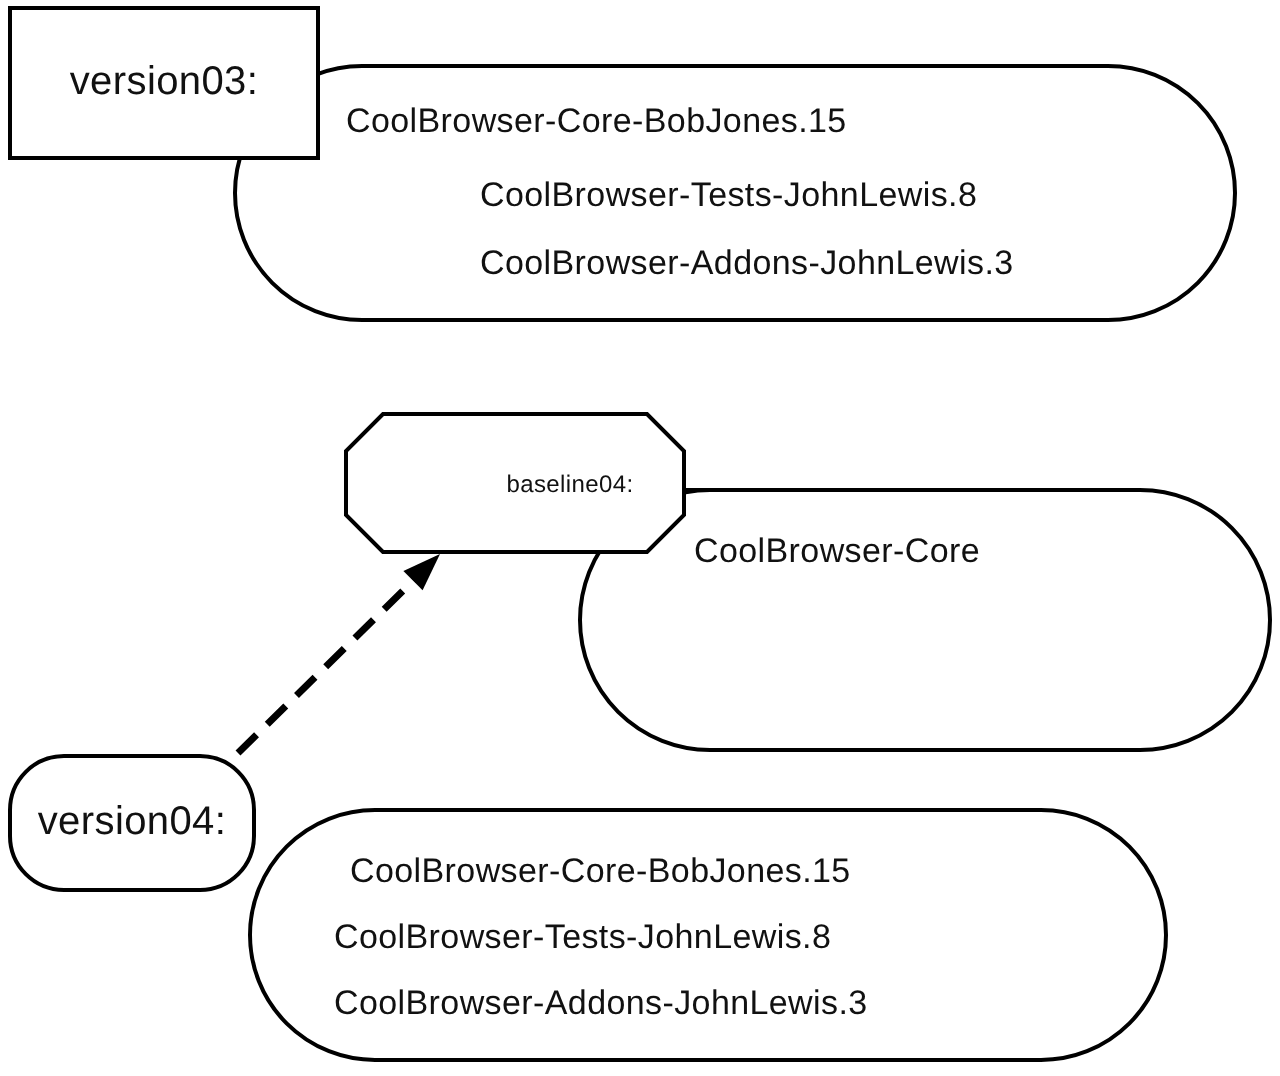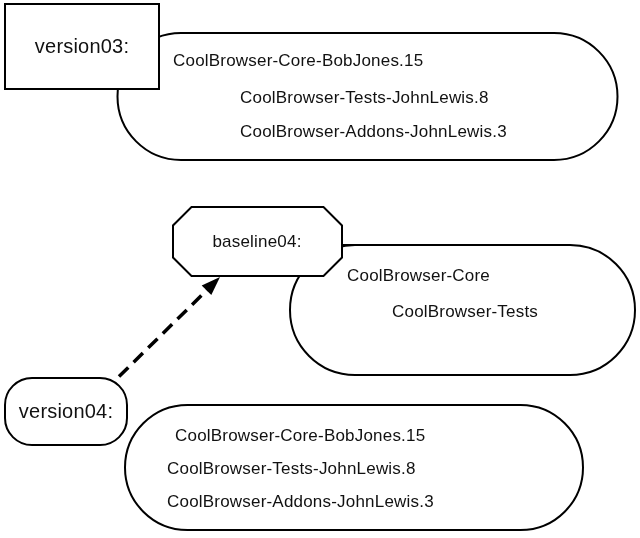--- a/index.html
+++ b/index.html
@@ -27,22 +27,23 @@
     box-sizing:border-box;
     background:var(--fill);
     border:2.5px solid var(--stroke);
     display:flex;align-items:center;justify-content:center;
     font-size:20px;
     letter-spacing:0.2px;
   }
   .tag-label{
     position:absolute;
     display:flex;align-items:center;justify-content:center;
-    font-size:17px;
+    font-size:12px;
     letter-spacing:0.2px;
+    margin-left:28px;
   }
   .comp-line{
     position:absolute;
     font-size:17px;
     line-height:24px;
     white-space:nowrap;
     letter-spacing:0.2px;
   }
 </style>
 </head>
@@ -59,34 +60,33 @@
     <line class="bridge" x1="339" y1="245" x2="360" y2="245"></line>
 
     <rect class="stadium" x="125" y="405" width="458" height="125" rx="62.5" ry="62.5"></rect>
 
     <polygon class="octagon" points="191.5,207 323.5,207 342,225.5 342,257.5 323.5,276 191.5,276 173,257.5 173,225.5"></polygon>
 
     <line class="dashed-line" x1="119" y1="376.5" x2="208" y2="289" stroke-dasharray="13 7.5"></line>
     <polygon class="arrow-head" points="220,277 211.3,295.1 201.7,285.5"></polygon>
   </svg>
 
-  <div class="label-box" style="left:4px;top:3px;width:156px;height:87px;">
+  <div class="label-box" style="left:4px;top:3px;width:156px;height:77px;">
     <span>version03:</span>
   </div>
 
   <div class="comp-line" style="left:173px;top:49px;">CoolBrowser-Core-BobJones.15</div>
   <div class="comp-line" style="left:240px;top:86px;">CoolBrowser-Tests-JohnLewis.8</div>
   <div class="comp-line" style="left:240px;top:120px;">CoolBrowser-Addons-JohnLewis.3</div>
 
   <div class="tag-label" style="left:172px;top:207px;width:170px;height:69px;">
     <span>baseline04:</span>
   </div>
 
   <div class="comp-line" style="left:347px;top:264px;">CoolBrowser-Core</div>
-  <div class="comp-line" style="left:392px;top:300px;">CoolBrowser-Tests</div>
 
   <div class="label-box" style="left:4px;top:377px;width:124px;height:69px;border-radius:28px;">
     <span>version04:</span>
   </div>
 
   <div class="comp-line" style="left:175px;top:424px;">CoolBrowser-Core-BobJones.15</div>
   <div class="comp-line" style="left:167px;top:457px;">CoolBrowser-Tests-JohnLewis.8</div>
   <div class="comp-line" style="left:167px;top:490px;">CoolBrowser-Addons-JohnLewis.3</div>
 
 </div>

